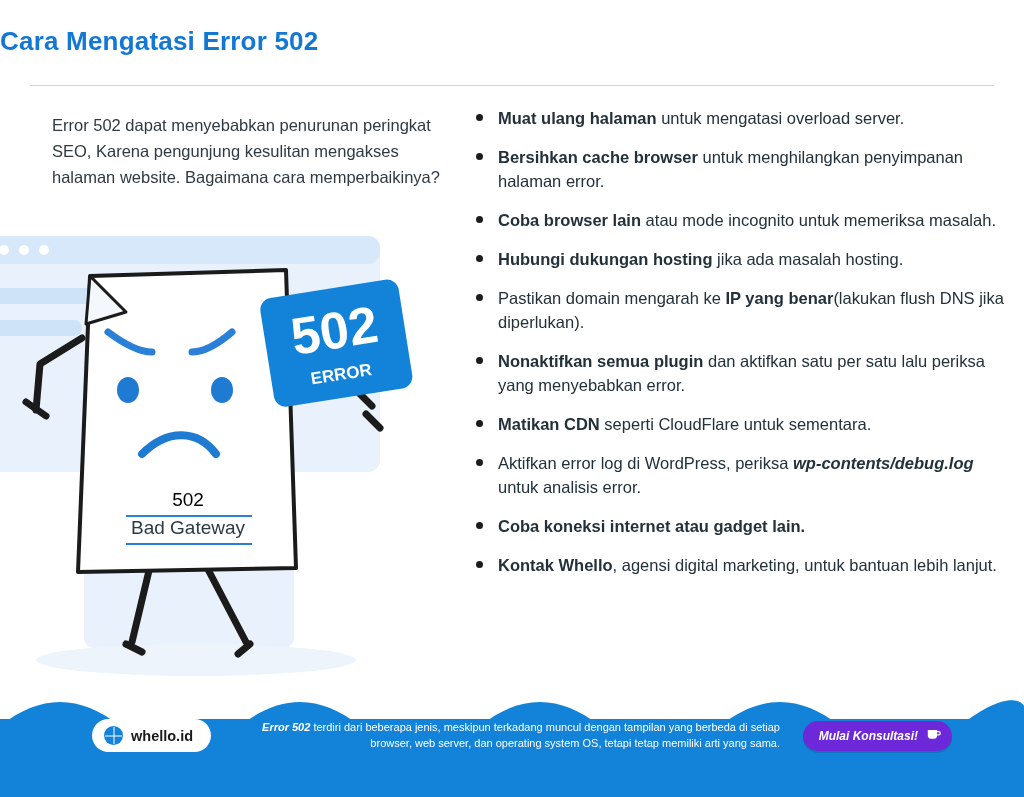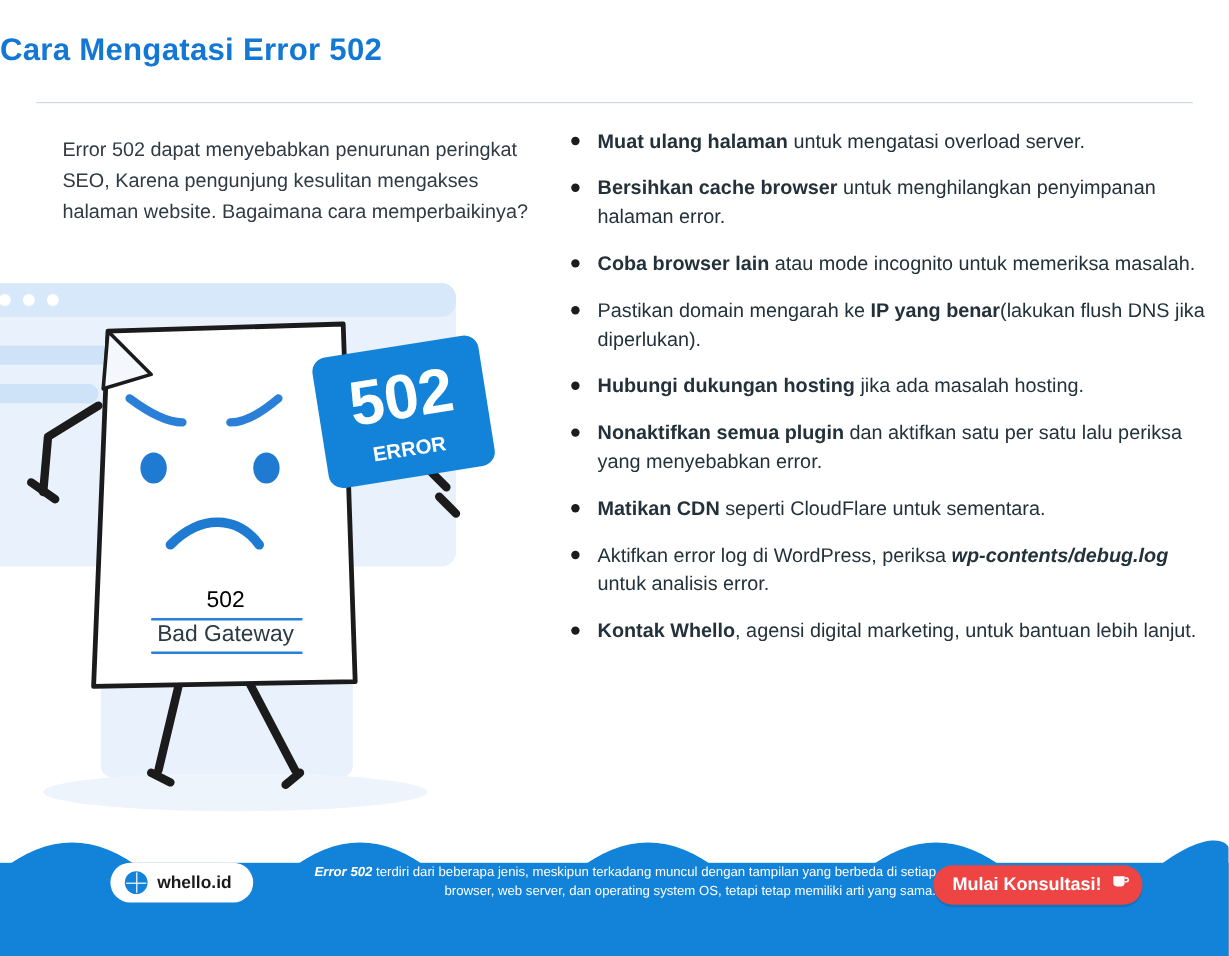--- a/index.html
+++ b/index.html
@@ -166,27 +166,28 @@
     color: #ffffff;
   }
   .footer-text i {
     font-style: italic;
     font-weight: bold;
   }
   .cta {
     position: absolute;
     right: 72px;
     top: 18px;
-    background: #ef4444;
+    background: #6d28d9;
     color: #ffffff;
     border: none;
     border-radius: 16px;
     font-family: "Liberation Sans", sans-serif;
-    font-size: 15px;
-    font-weight: bold;
+    font-size: 12px;
+    font-weight: bold;
+    font-style: italic;
     padding: 8px 34px 8px 16px;
     box-shadow: 0 2px 0 rgba(0,0,0,0.12);
     cursor: pointer;
   }
   .cta .cup {
     position: absolute;
     right: 10px;
     top: 6px;
     width: 16px;
     height: 14px;
@@ -246,25 +247,26 @@
         <text x="336" y="118" text-anchor="middle" font-family="Liberation Sans, sans-serif" font-size="52" font-weight="bold" fill="#ffffff">502</text>
         <text x="336" y="150" text-anchor="middle" font-family="Liberation Sans, sans-serif" font-size="17" font-weight="bold" fill="#ffffff">ERROR</text>
       </g>
     </svg>
   </div>
 
   <div class="tips">
     <div class="tip"><span class="dot"></span><b>Muat ulang halaman</b><span> untuk mengatasi overload server.</span></div>
     <div class="tip"><span class="dot"></span><b>Bersihkan cache browser</b><span> untuk menghilangkan penyimpanan halaman error.</span></div>
     <div class="tip"><span class="dot"></span><b>Coba browser lain</b><span> atau mode incognito untuk memeriksa masalah.</span></div>
+    <div class="tip"><span class="dot"></span><b>Hubungi dukungan hosting</b><span> jika ada masalah hosting.</span></div>
     <div class="tip"><span class="dot"></span><span>Pastikan domain mengarah ke </span><b>IP yang benar</b><span>(lakukan flush DNS jika diperlukan).</span></div>
-    <div class="tip"><span class="dot"></span><b>Hubungi dukungan hosting</b><span> jika ada masalah hosting.</span></div>
     <div class="tip"><span class="dot"></span><b>Nonaktifkan semua plugin</b><span> dan aktifkan satu per satu lalu periksa yang menyebabkan error.</span></div>
     <div class="tip"><span class="dot"></span><b>Matikan CDN</b><span> seperti CloudFlare untuk sementara.</span></div>
     <div class="tip"><span class="dot"></span><span>Aktifkan error log di WordPress, periksa </span><i>wp-contents/debug.log</i><span> untuk analisis error.</span></div>
+    <div class="tip"><span class="dot"></span><b>Coba koneksi internet atau gadget lain.</b><span></span></div>
     <div class="tip"><span class="dot"></span><b>Kontak Whello</b><span>, agensi digital marketing, untuk bantuan lebih lanjut.</span></div>
   </div>
 
   <div class="wave-wrap">
     <svg width="1024" height="115" viewBox="0 0 1024 115" preserveAspectRatio="none">
       <path d="M0,44 C40,12 80,12 120,44 C160,76 200,76 240,44 C280,12 320,12 360,44 C400,76 440,76 480,44 C520,12 560,12 600,44 C640,76 680,76 720,44 C760,12 800,12 840,44 C880,76 920,76 960,44 C1000,12 1020,16 1024,24 L1024,115 L0,115 Z" fill="#1283d8"></path>
     </svg>
     <div class="wave-band"></div>
   </div>
 

